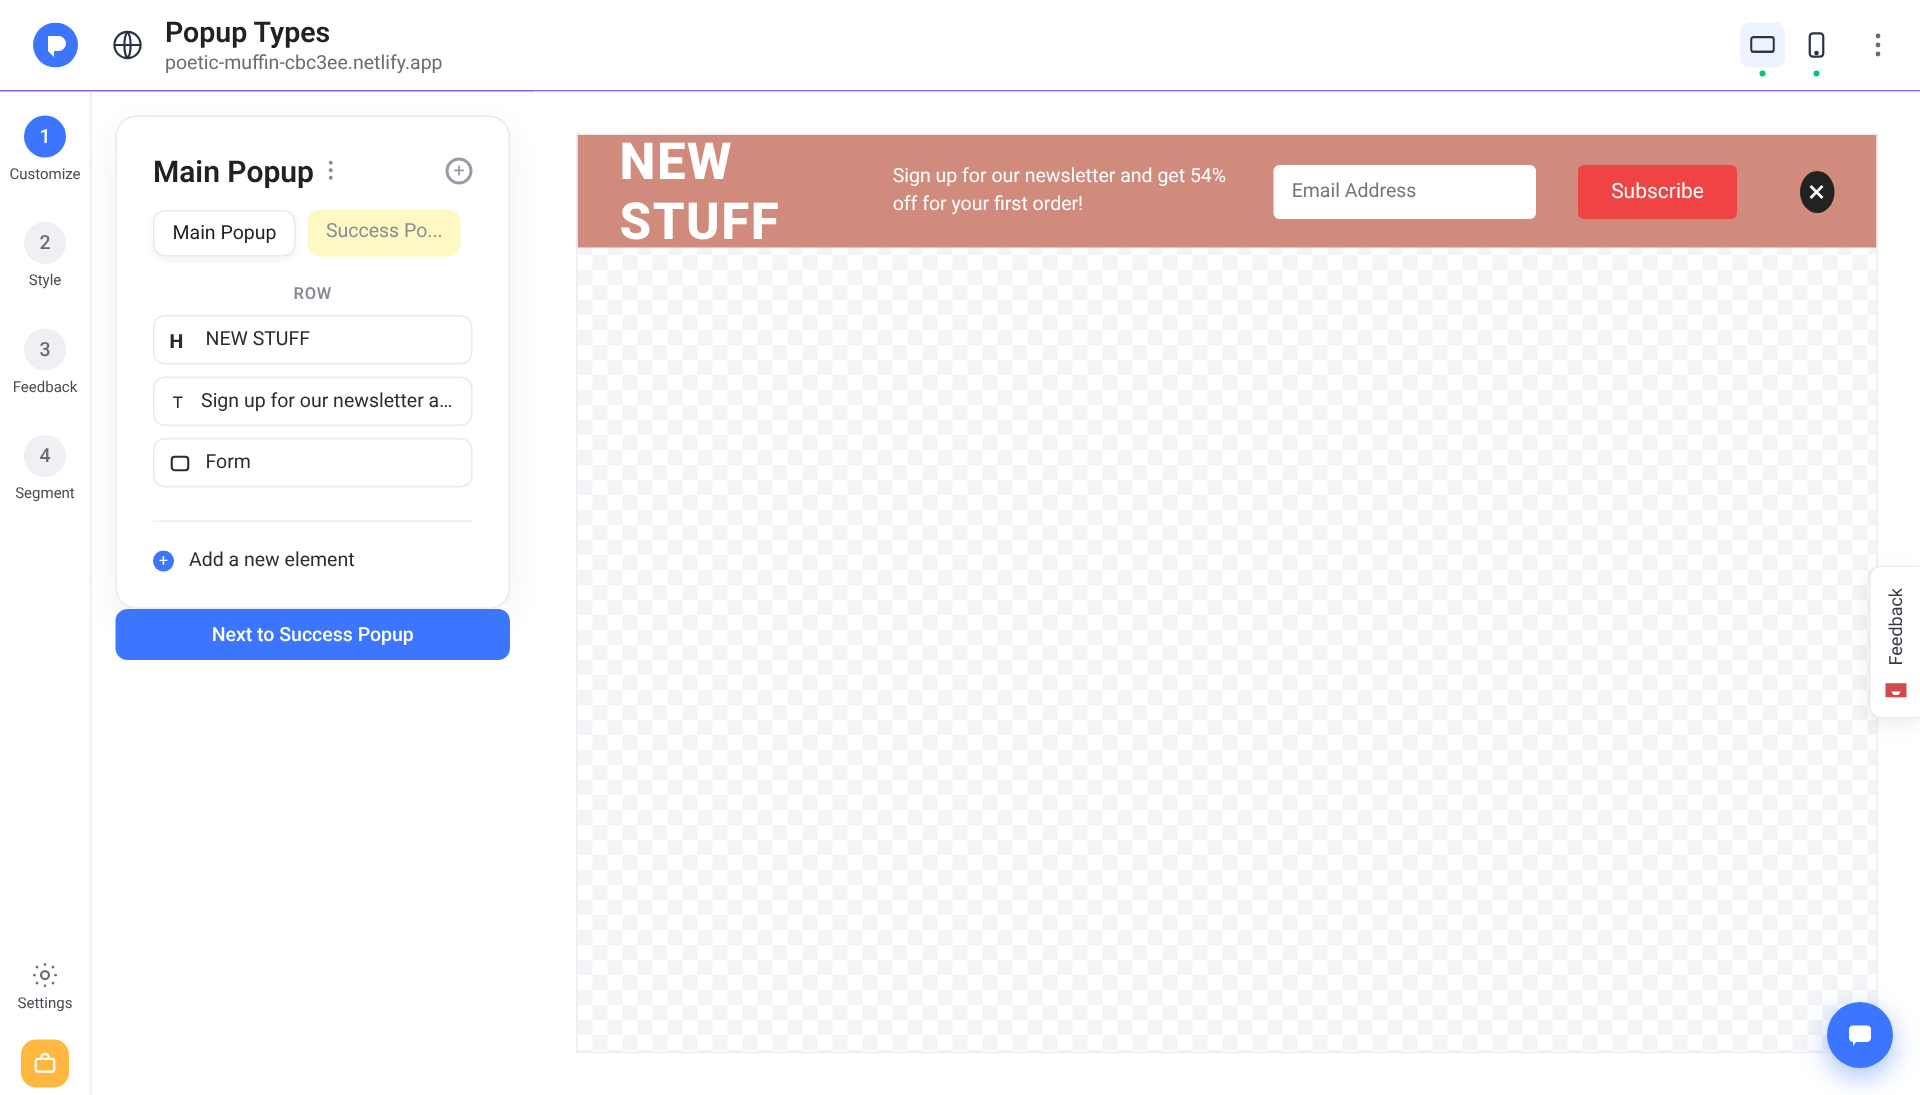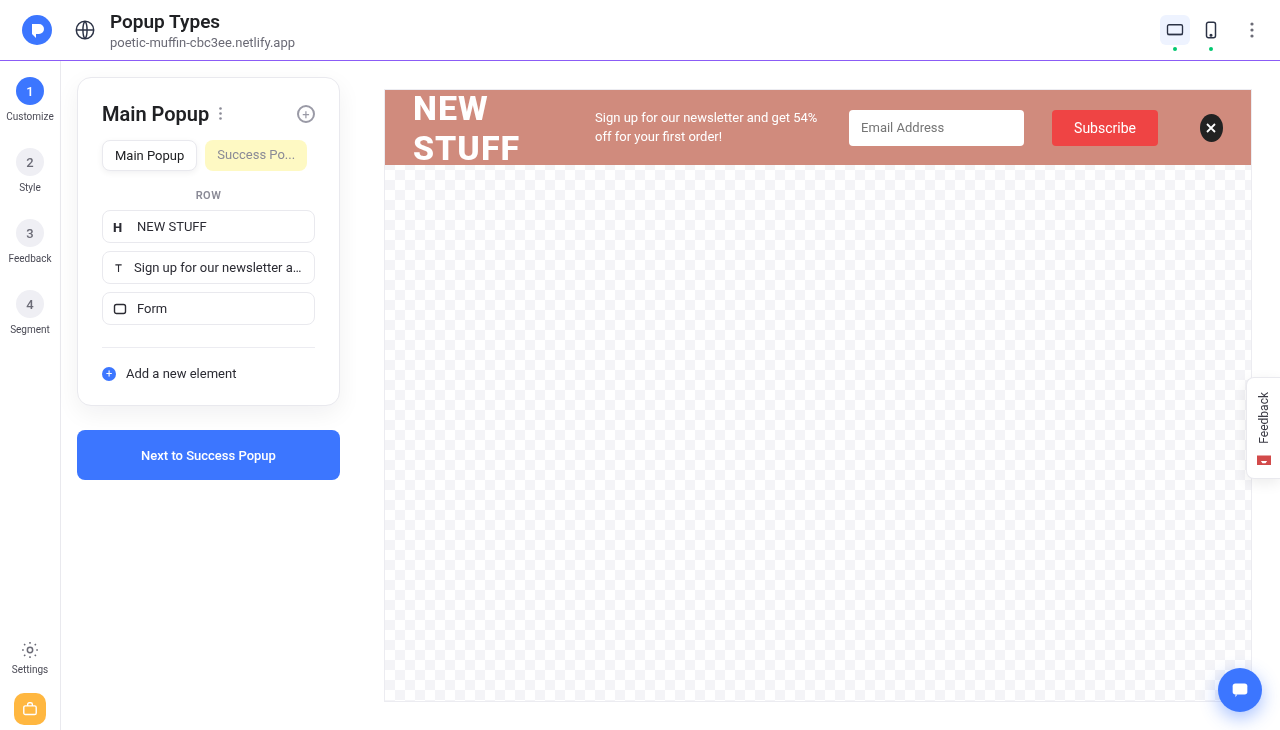--- a/index.html
+++ b/index.html
@@ -160,22 +160,21 @@
     border-top: 1px solid #ececf1;
     cursor: pointer;
   }
   .add-circle {
     width: 14px; height: 14px; border-radius: 50%;
     background: #3c76ff;
     display: flex; align-items: center; justify-content: center;
     color: #fff; font-size: 11px; line-height: 1;
   }
   .next-btn {
-    margin-top: 24px;
-    height: 50px;
+    height: 34px;
     border-radius: 8px;
     background: #3c76ff;
     color: #fff;
     font-size: 13px; font-weight: 500;
     display: flex; align-items: center; justify-content: center;
     cursor: pointer;
   }
 
   
   .canvas {

